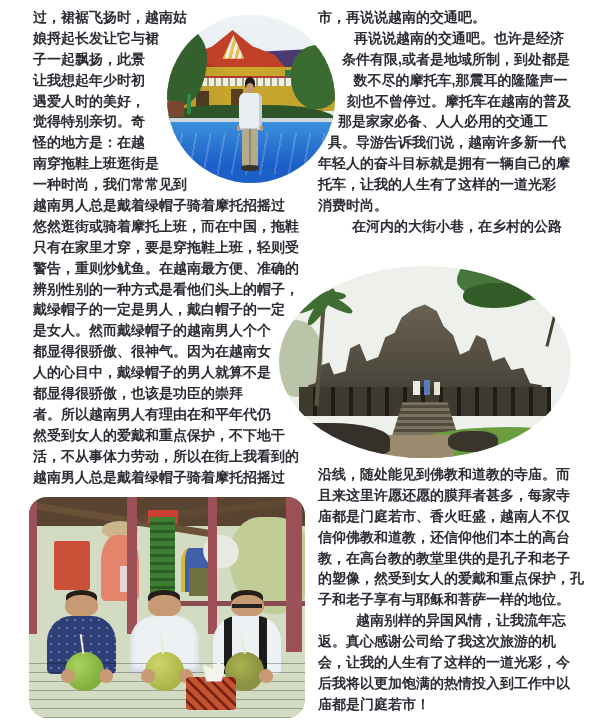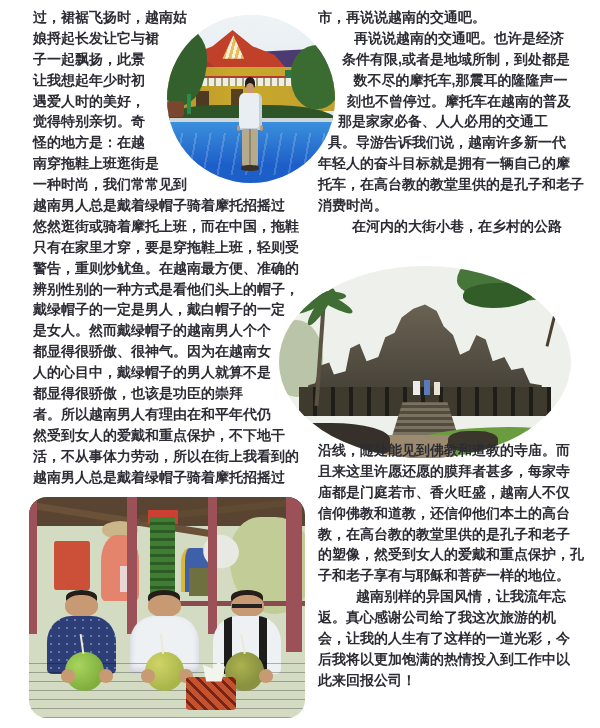--- a/index.html
+++ b/index.html
@@ -3,21 +3,21 @@
 <meta charset="utf-8">
 <style>
   html,body{margin:0;padding:0;background:#888;}
   .page{position:relative;width:600px;height:728px;background:var(--page-bg,#fff);margin:0 auto;overflow:hidden;
         font-family:"Liberation Sans",sans-serif;}
   .col{position:absolute;z-index:2;color:var(--text,#2c2c34);font-size:14px;line-height:20.9px;
        font-weight:600;letter-spacing:0px;}
   .col .line{white-space:nowrap;height:20.9px;}
   #left-col{left:33px;top:7px;width:276px;}
   #right-col-top{left:318px;top:7px;width:256px;}
-  #right-col-bottom{left:318px;top:440px;width:256px;}
+  #right-col-bottom{left:318px;top:464px;width:256px;}
 
   .photo{position:absolute;overflow:hidden;z-index:1;}
   .photo *{position:absolute;}
   #photo-pool{left:167px;top:15px;width:168px;height:168px;border-radius:50%;background:var(--sky,#e8eff2);}
   #photo-temple{left:279px;top:266px;width:292px;height:192px;border-radius:50%;background:var(--temple-sky,#eef0eb);}
   #photo-coconut{left:29px;top:497px;width:276px;height:221px;border-radius:18px;background:var(--bg-bright,#d3dcc2);}
 
   
   .pp-sky{left:0;top:0;width:100%;height:62%;background:linear-gradient(#eef3f5,#dfe9ee);}
   .pp-roof-right{left:52%;top:21%;width:46%;height:11%;background:var(--roof-purple,#4c3a72);transform:skewY(-3deg);}
@@ -272,32 +272,32 @@
     </div>
   <div id="right-col-top" class="col">
       <div class="line">市，再说说越南的交通吧。</div>
       <div class="line" style="padding-left: 36px;">再说说越南的交通吧。也许是经济</div>
       <div class="line" style="padding-left: 24px;">条件有限,或者是地域所制，到处都是</div>
       <div class="line" style="padding-left: 29px; text-align: center;">数不尽的摩托车,那震耳的隆隆声一</div>
       <div class="line" style="padding-left: 29px;">刻也不曾停过。摩托车在越南的普及</div>
       <div class="line" style="padding-left: 20px;">那是家家必备、人人必用的交通工</div>
       <div class="line" style="padding-left: 10px;">具。导游告诉我们说，越南许多新一代</div>
       <div class="line">年轻人的奋斗目标就是拥有一辆自己的摩</div>
-      <div class="line">托车，在高台教的教堂里供的是孔子和老子</div>
+      <div class="line">托车，让我的人生有了这样的一道光彩</div>
       <div class="line">消费时尚。</div>
       <div class="line" style="padding-left: 34px;">在河内的大街小巷，在乡村的公路</div>
     </div>
   <div id="right-col-bottom" class="col">
       <div class="line">沿线，随处能见到佛教和道教的寺庙。而</div>
       <div class="line">且来这里许愿还愿的膜拜者甚多，每家寺</div>
       <div class="line">庙都是门庭若市、香火旺盛，越南人不仅</div>
       <div class="line">信仰佛教和道教，还信仰他们本土的高台</div>
       <div class="line">教，在高台教的教堂里供的是孔子和老子</div>
       <div class="line">的塑像，然受到女人的爱戴和重点保护，孔</div>
       <div class="line">子和老子享有与耶稣和菩萨一样的地位。</div>
       <div class="line" style="padding-left: 30px; text-align: center;">越南别样的异国风情，让我流年忘</div>
       <div class="line">返。真心感谢公司给了我这次旅游的机</div>
       <div class="line">会，让我的人生有了这样的一道光彩，今</div>
       <div class="line">后我将以更加饱满的热情投入到工作中以</div>
-      <div class="line">此来回报公司！</div>
+      <div class="line">庙都是门庭若市！</div>
     </div>
 
 </div>
 
 </body></html>

